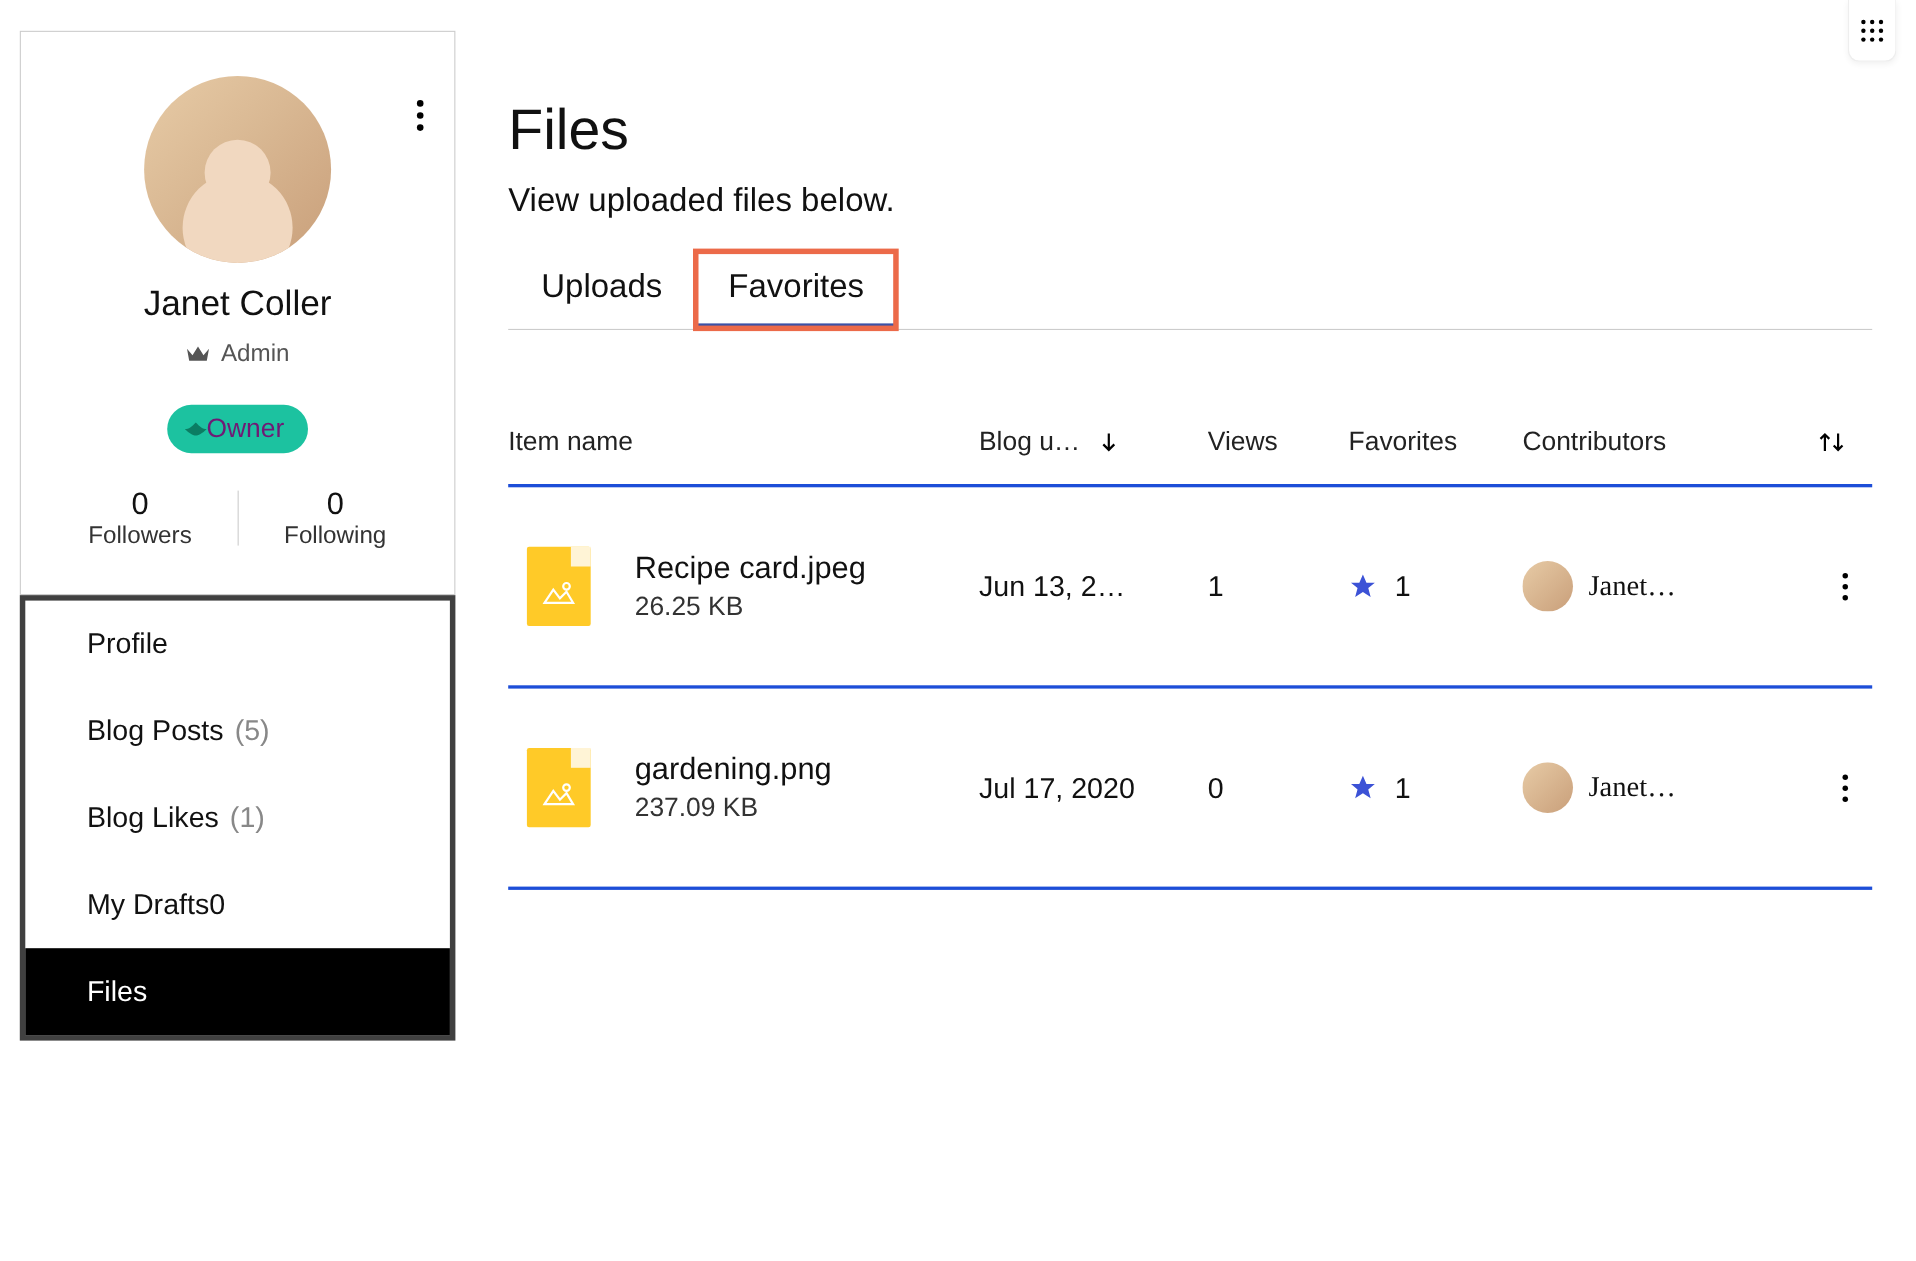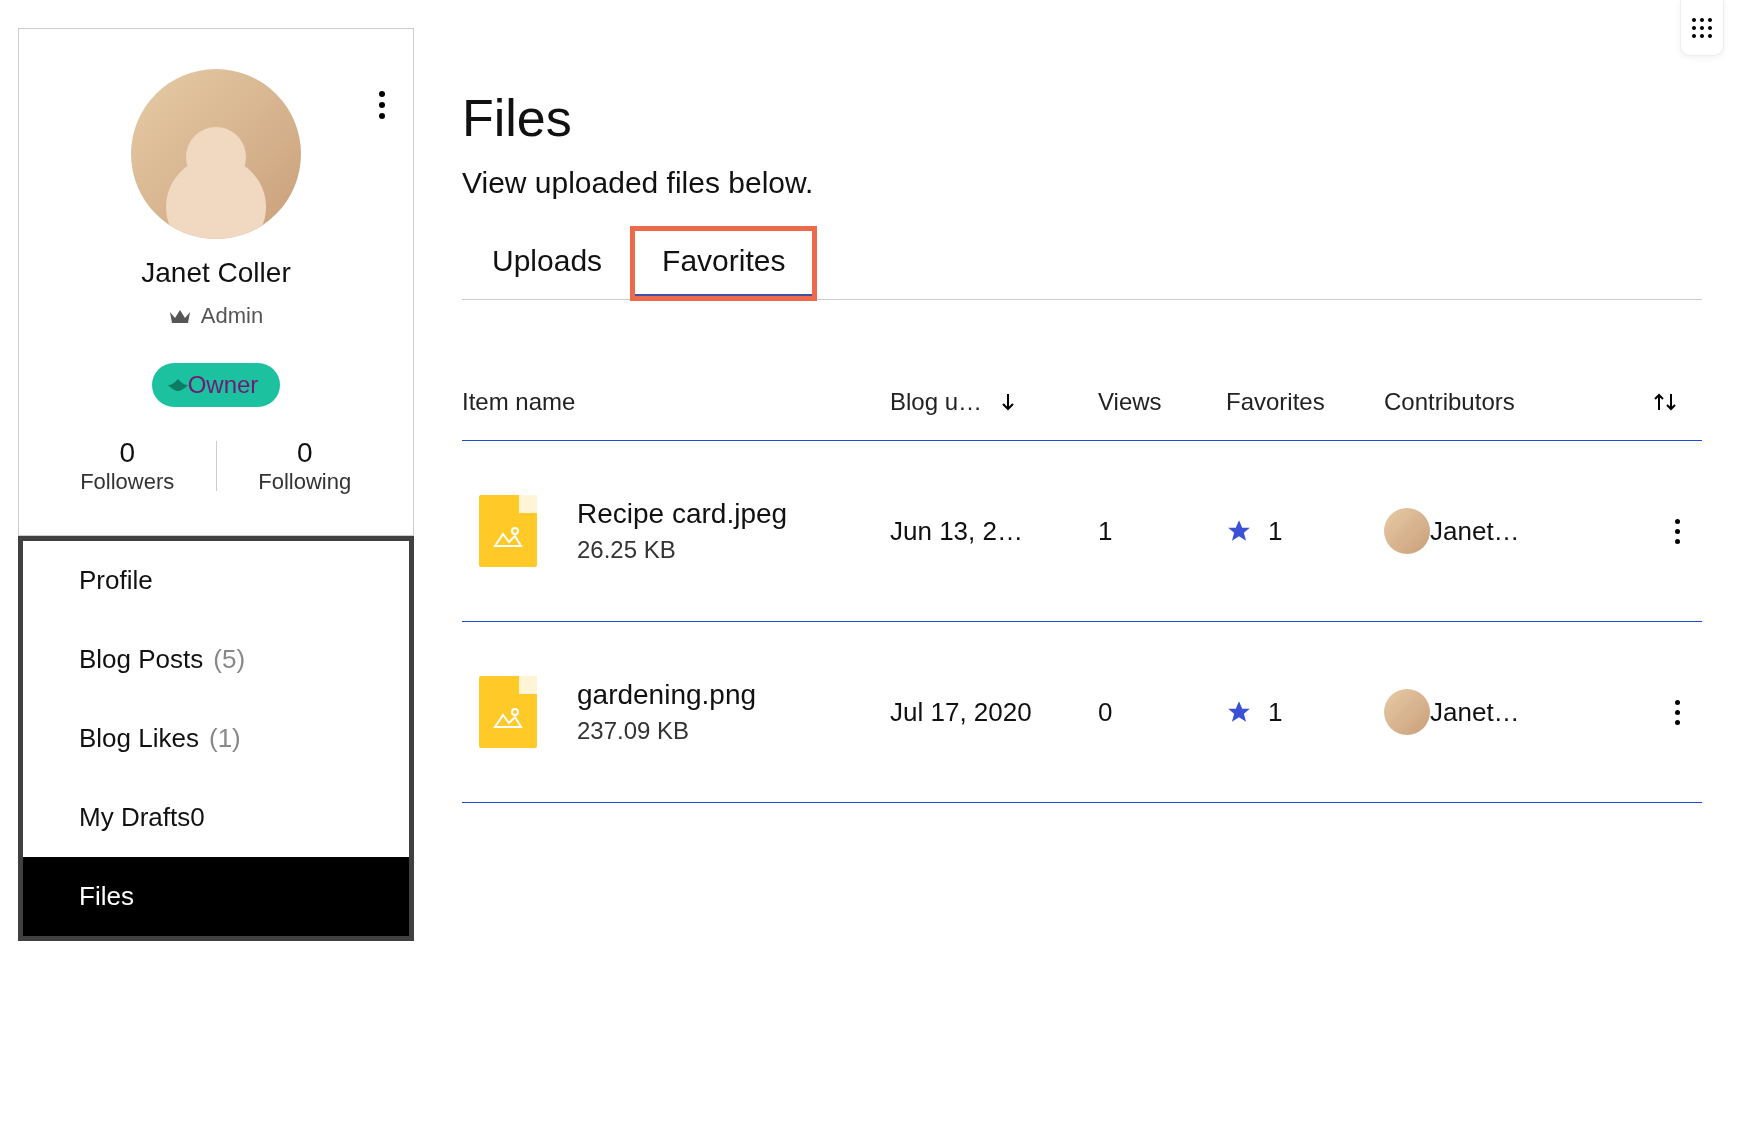--- a/index.html
+++ b/index.html
@@ -65,21 +65,21 @@
   position: relative;
   overflow: hidden;
 }
 .avatar::after{
   content:"";
   position:absolute; left:50%; top:34%; transform:translateX(-50%);
   width:60px; height:60px; border-radius:50%;
   background:#f1d8c0;
   box-shadow: 0 50px 0 20px #f1d8c0;
 }
-.profile-name { font-size: 28px; font-weight:300; margin-bottom:14px; }
+.profile-name { font-size: 32px; font-weight:300; margin-bottom:14px; }
 .role-line { display:flex; align-items:center; justify-content:center; gap:10px; color:#555; font-size:22px; margin-bottom:34px;}
 .owner-pill {
   display:inline-flex; align-items:center; gap:0;
   background:#1cc2a0; color:#701a75; font-size:24px;
   padding:8px 22px 8px 16px; border-radius:999px;
 }
 .stats { display:flex; justify-content:center; margin-top:30px; }
 .stat { flex:1; text-align:center; }
 .stat-divider { width:1px; background:#ccc; margin:4px 0; }
 .stat-num { font-size:28px; font-weight:300; }
@@ -94,37 +94,37 @@
 .main { flex:1; padding-right:40px; padding-top:60px; }
 .page-title { font-size:52px; font-weight:400; margin-bottom:18px; }
 .page-sub { font-size:30px; font-weight:300; margin-bottom:28px; }
 
 .tabs { display:flex; border-bottom:1px solid #ccc; }
 .tab { padding:16px 30px; font-size:30px; font-weight:300; cursor:pointer; position:relative; }
 .tab.active { border-bottom:5px solid #3c52a6; }
 .tab.highlight { outline:5px solid #ec6a49; outline-offset:-3px; }
 
 .table { margin-top:64px; }
-.thead, .trow { display:grid; grid-template-columns: 420px 200px 120px 150px 260px 50px; align-items:center; gap:8px; border-bottom:1px solid #1d4ed8; }
+.thead, .trow { display:grid; grid-template-columns: 420px 200px 120px 150px 260px 50px; align-items:center; gap:8px; border-bottom:3px solid #1d4ed8; }
 .thead { padding:24px 0; font-size:24px; font-weight:300; color:#222;}
 .th { display:flex; align-items:center; gap:6px; white-space:nowrap; overflow:hidden; text-overflow:ellipsis;}
 .trow { padding:54px 0; font-size:26px; font-weight:300;}
 .itemcell { display:flex; align-items:center; gap:40px;padding-left:17px; }
 .file-icon {
   width:58px; height:72px; background:#ffca28; position:relative; border-radius:2px;
 }
 .file-icon::before{
   content:""; position:absolute; right:0; top:0; width:18px; height:18px;
   background:#fff4d6;
 }
 .file-icon svg { position:absolute; left:50%; top:58%; transform:translate(-50%,-50%); }
 .item-text .fname { font-size:28px; margin-bottom:6px;}
 .item-text .fsize { font-size:24px; color:#333;}
 .favcell { display:flex; align-items:center; gap:16px;}
-.contrib { display:flex; align-items:center; gap:0; overflow:hidden;}
+.contrib { display:flex; align-items:center; gap:14px; overflow:hidden;font-family:Liberation Serif, serif;}
 .mini-avatar { width:46px; height:46px; border-radius:50%; background:linear-gradient(135deg,#e7cba6,#c99f7a); flex-shrink:0;}
 .contrib span { overflow:hidden; text-overflow:ellipsis; white-space:nowrap;}
 .row-menu { cursor:pointer; display:flex; justify-content:center;}
 .row-menu .vdots span{width:5px;height:5px;}
 </style>
 </head>
 <body>
 
 <div class="grip-btn">
   <div class="grip-dots">

